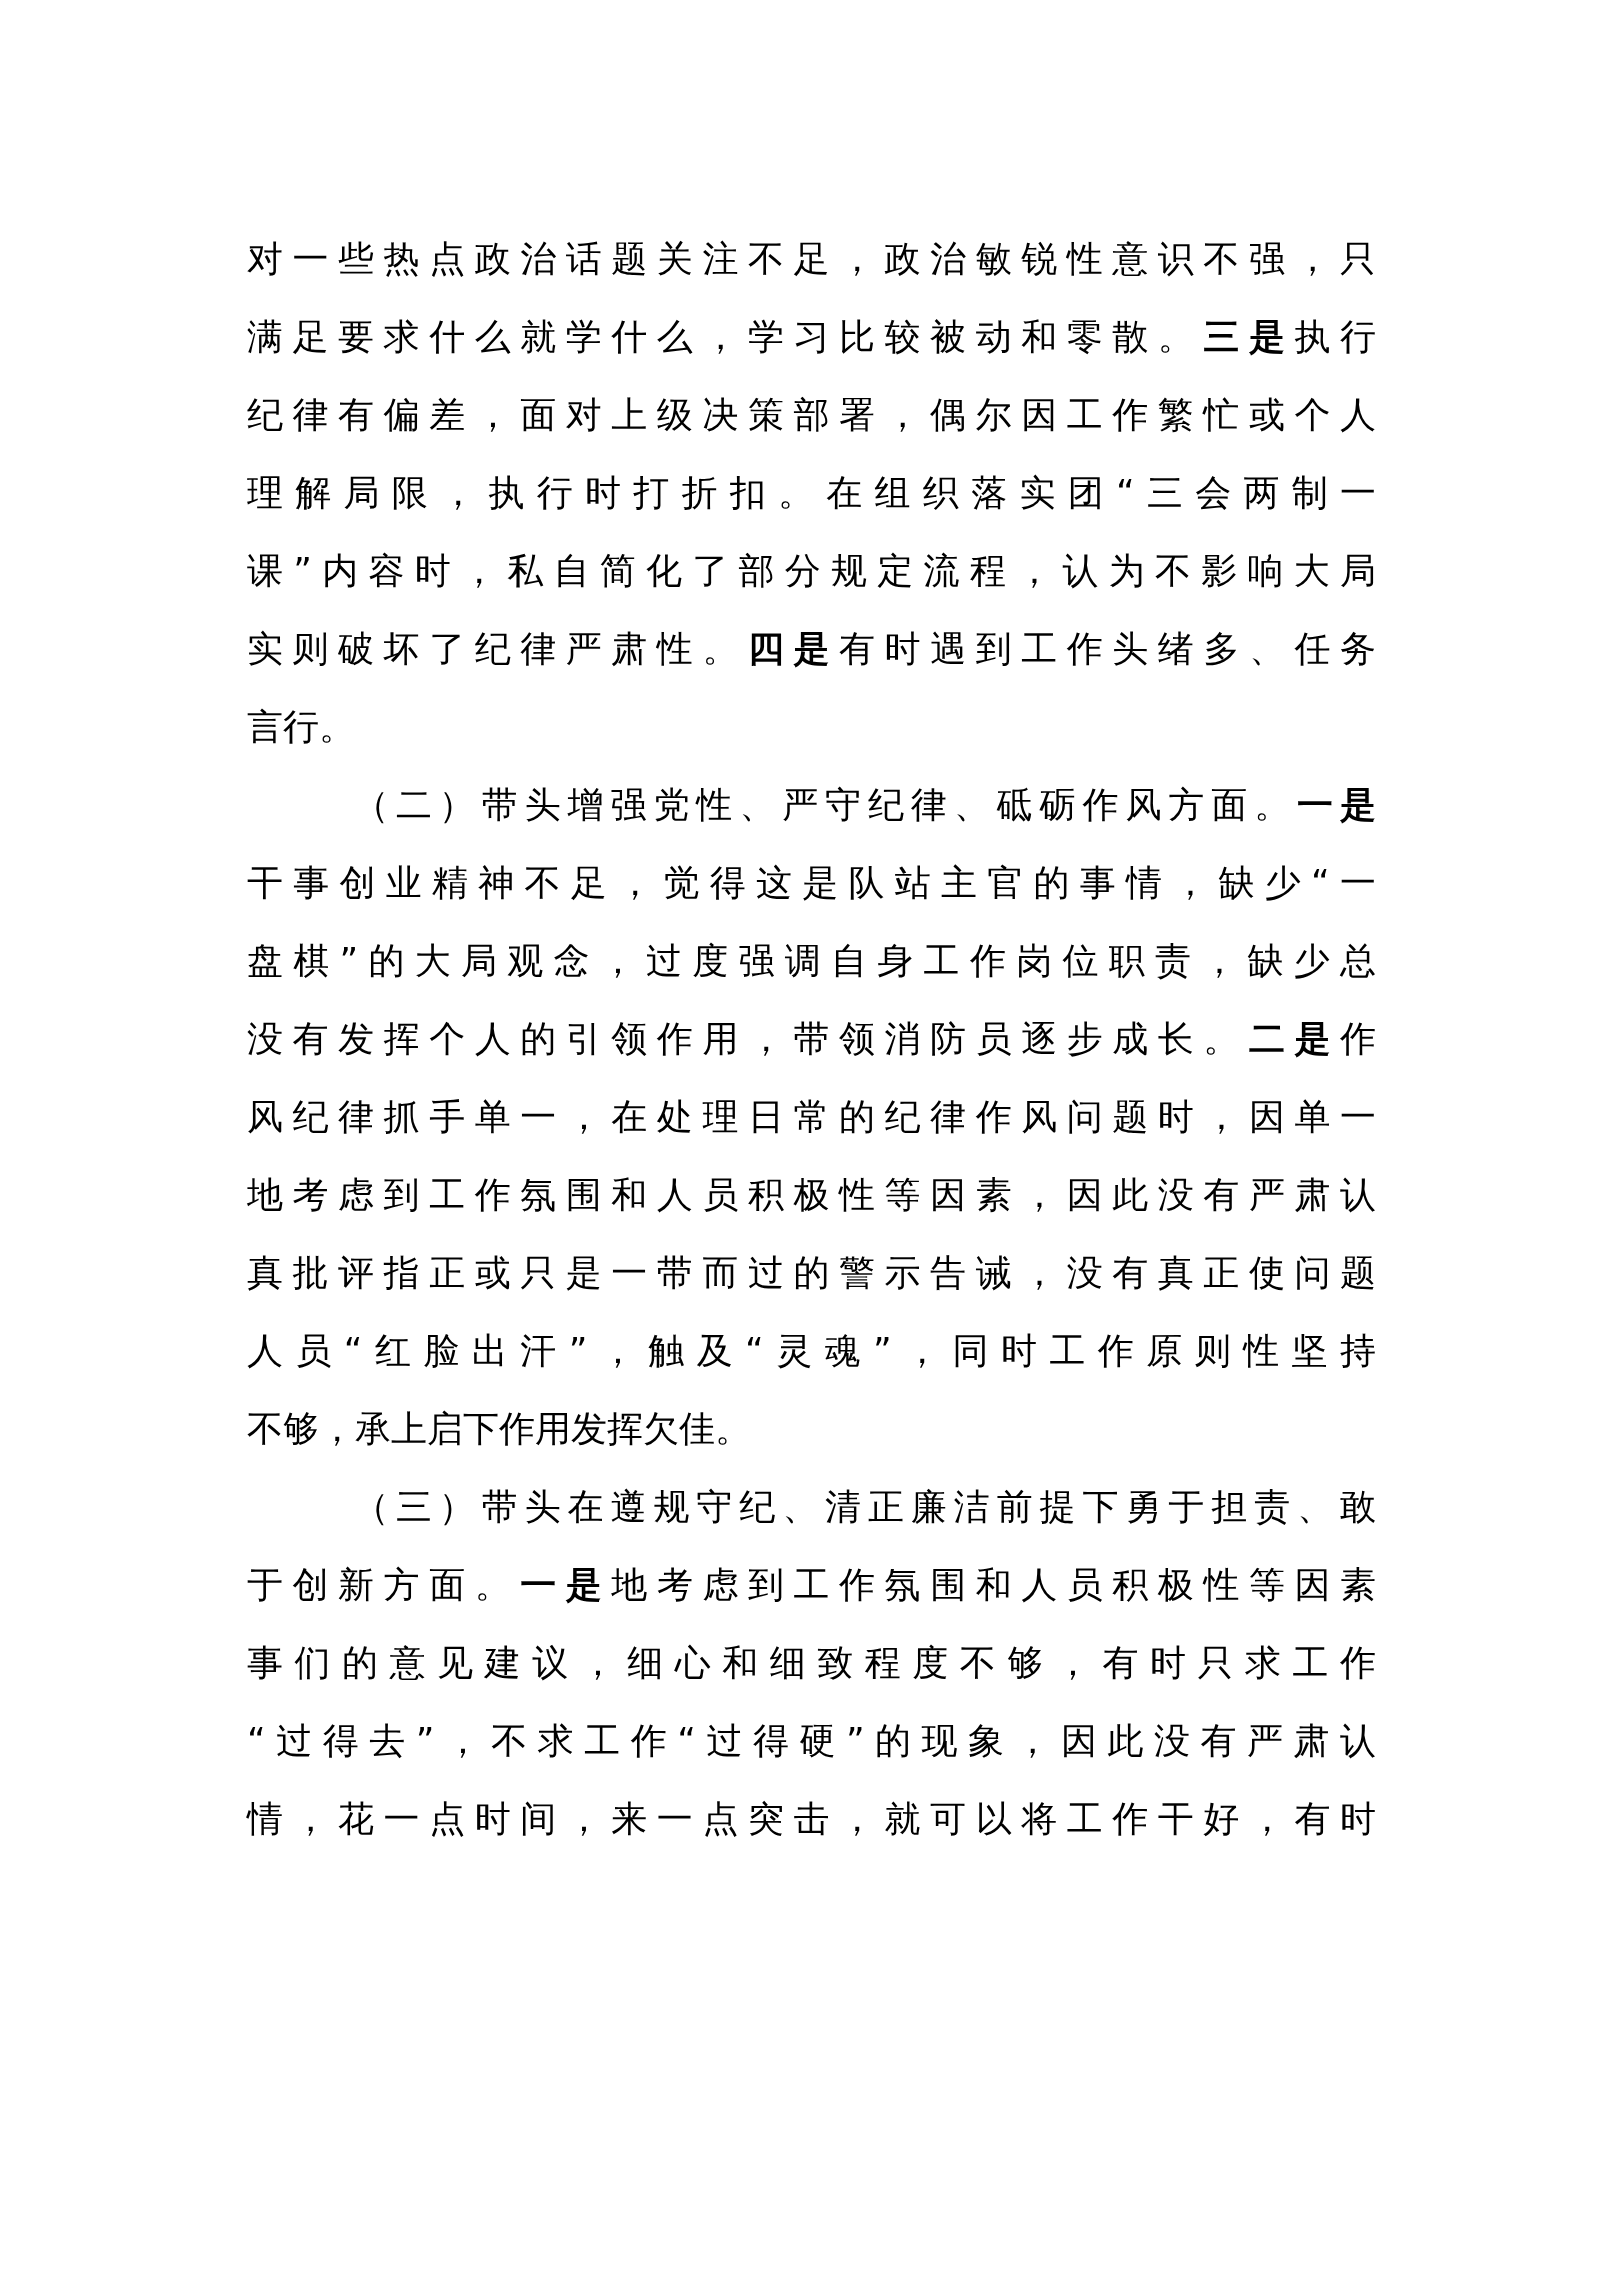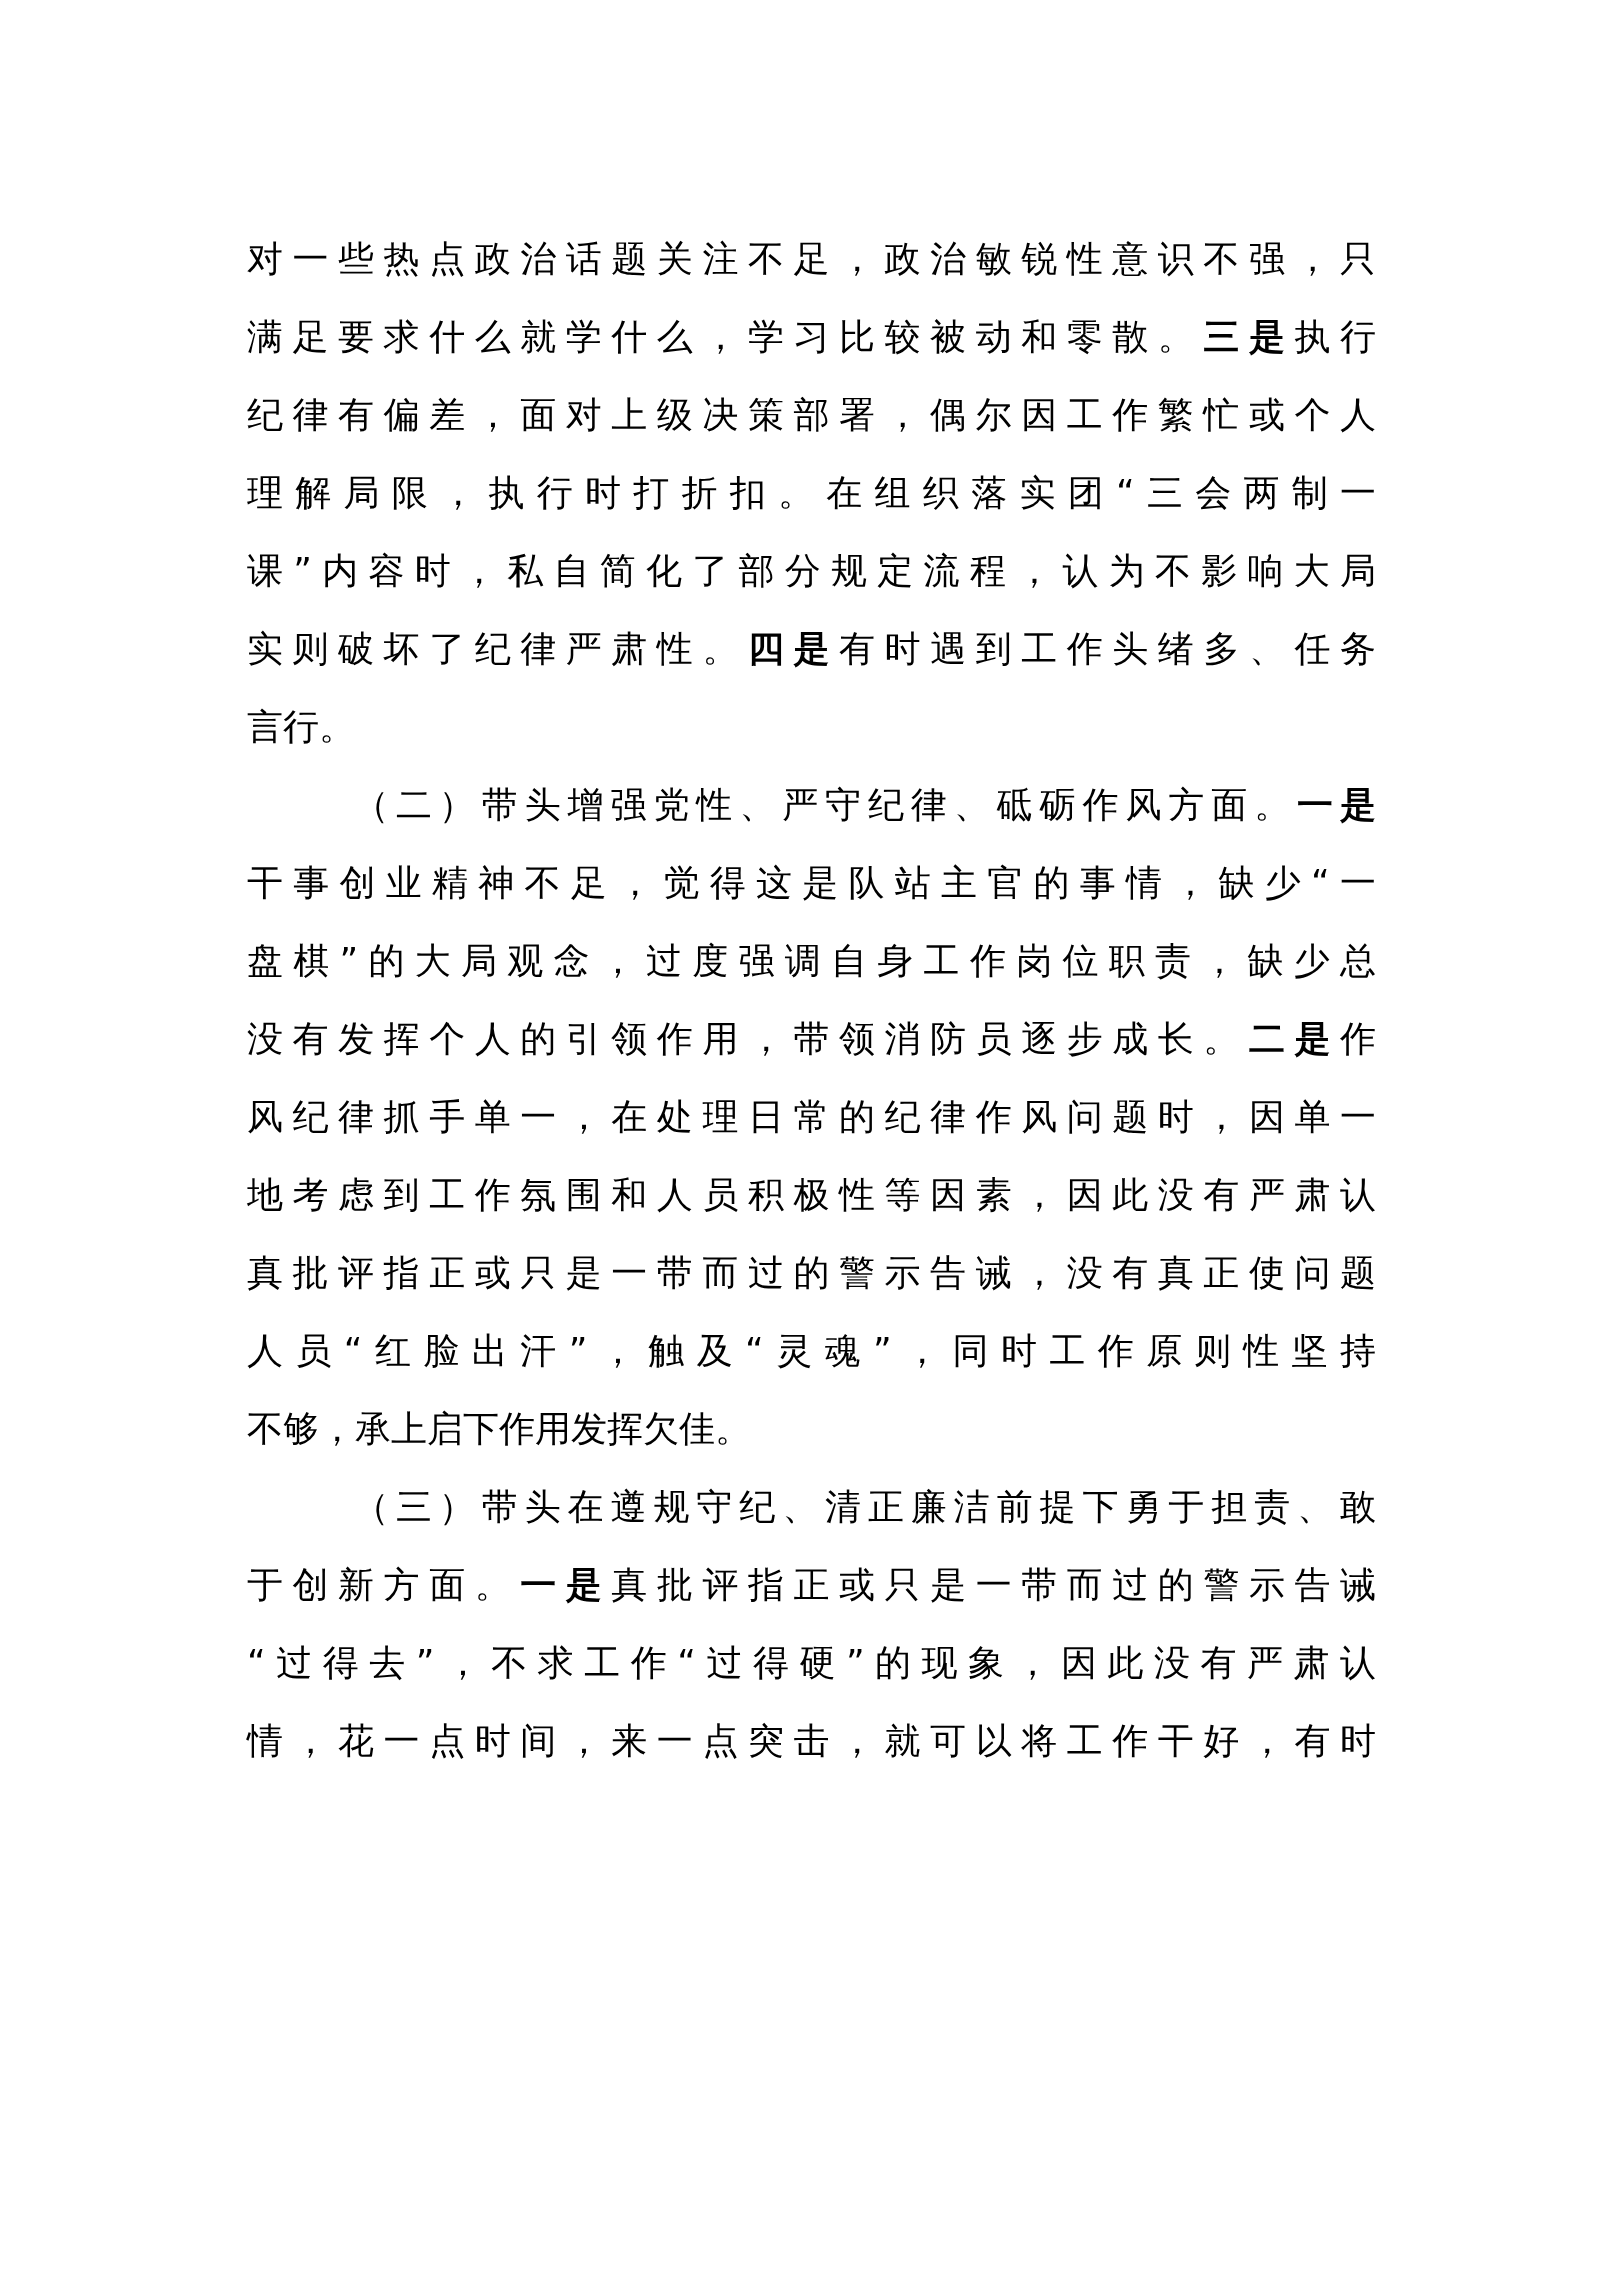--- a/index.html
+++ b/index.html
@@ -66,19 +66,20 @@
     <div class="line"><span class="seg">没有发挥个人的引领作用，带领消防员逐步成长。</span><span class="seg-bold">二是</span><span class="seg">作</span></div>
     <div class="line"><span class="seg">风纪律抓手单一，在处理日常的纪律作风问题时，因单一</span></div>
     <div class="line"><span class="seg">地考虑到工作氛围和人员积极性等因素，因此没有严肃认</span></div>
     <div class="line"><span class="seg">真批评指正或只是一带而过的警示告诫，没有真正使问题</span></div>
     <div class="line"><span class="seg">人员“红脸出汗”，触及“灵魂”，同时工作原则性坚持</span></div>
     <div class="line last"><span class="seg">不够，承上启下作用发挥欠佳。</span></div>
   </div>
 
   <div class="paragraph">
     <div class="line indent"><span class="seg">（三）带头在遵规守纪、清正廉洁前提下勇于担责、敢</span></div>
-    <div class="line"><span class="seg">于创新方面。</span><span class="seg-bold">一是</span><span class="seg">真批评指正或只是一带而过的警示告诫</span></div>
+    <div class="line"><span class="seg">于创新方面。</span><span class="seg-bold">一是</span><span class="seg">地考虑到工作氛围和人员积极性等因素</span></div>
+    <div class="line"><span class="seg">事们的意见建议，细心和细致程度不够，有时只求工作</span></div>
     <div class="line"><span class="seg">“过得去”，不求工作“过得硬”的现象，因此没有严肃认</span></div>
     <div class="line"><span class="seg">情，花一点时间，来一点突击，就可以将工作干好，有时</span></div>
   </div>
 
 </div>
 
 
 </body></html>

